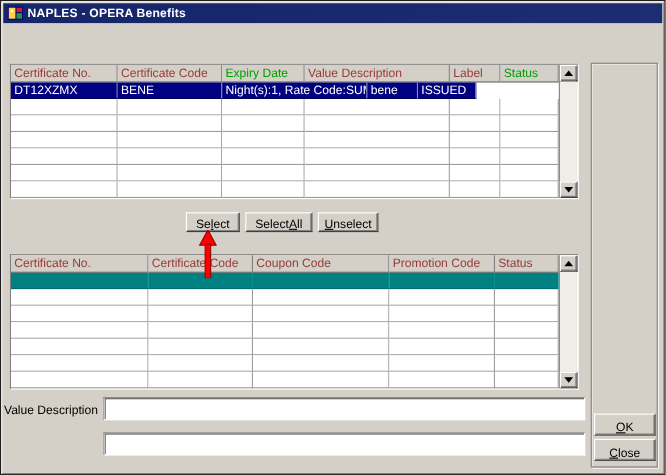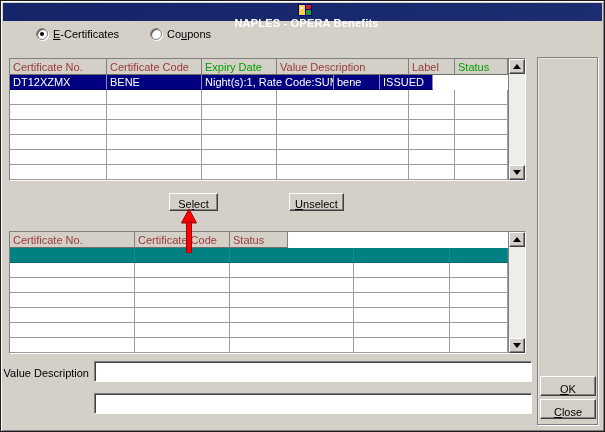--- a/index.html
+++ b/index.html
@@ -13,21 +13,21 @@
   }
   .window {
     position:absolute; inset:0;
     background:#d4d0c8;
     border:1px solid #1c1c1c;
     box-shadow: inset 1px 1px 0 #ffffff, inset -1px -1px 0 #808080;
   }
   .titlebar {
     position:absolute; left:2px; top:2px; right:2px; height:18px;
     background: linear-gradient(90deg,#16246a,#1c2d72);
-    color:#fff; display:flex; align-items:center; padding-left:4px;flex-direction:column;
+    color:#fff; display:flex; align-items:center; padding-left:4px;
   }
   .titlebar .title { font-weight:bold; font-size:11px; margin-left:4px; letter-spacing:0.2px; }
   .win-icon { width:14px; height:14px; flex:0 0 auto; }
 
   
   .btn3d {
     background:#d4d0c8;
     border-top:1px solid #ffffff; border-left:1px solid #ffffff;
     border-right:1px solid #404040; border-bottom:1px solid #404040;
     box-shadow: inset -1px -1px 0 #808080;
@@ -128,30 +128,20 @@
     <svg class="win-icon" viewBox="0 0 14 14">
       <rect x="0" y="1" width="14" height="12" fill="#000080"></rect>
       <rect x="1" y="2" width="6" height="10" fill="#ffd24a"></rect>
       <rect x="8" y="2" width="5" height="4" fill="#cc2222"></rect>
       <rect x="8" y="7" width="5" height="5" fill="#2a9a2a"></rect>
       <rect x="3" y="4" width="2" height="2" fill="#ffffff"></rect>
     </svg>
     <span class="title">NAPLES - OPERA Benefits</span>
   </div>
 
-  <div class="radio-row">
-    <div class="radio-opt" style="left:35px;">
-      <span class="radio-circle checked"></span>
-      <span><u>E</u>-Certificates</span>
-    </div>
-    <div class="radio-opt" style="left:149px;">
-      <span class="radio-circle"></span>
-      <span>Co<u>u</u>pons</span>
-    </div>
-  </div>
 
   <div class="tablebox" style="top:57px;">
     <div class="grid">
         <div class="trow hdr">
           <div class="tcell" style="width: 97px; color: rgb(153, 58, 58);">Certificate No.</div>
           <div class="tcell" style="width: 95px; color: rgb(153, 58, 58);">Certificate Code</div>
           <div class="tcell" style="width: 75px; color: rgb(0, 160, 0);">Expiry Date</div>
           <div class="tcell" style="width: 132px; color: rgb(153, 58, 58);">Value Description</div>
           <div class="tcell" style="width: 46px; color: rgb(153, 58, 58);">Label</div>
           <div class="tcell" style="width: 53px; color: rgb(0, 160, 0);">Status</div>
@@ -216,32 +206,35 @@
       <div class="sb-btn">
           <span class="tri-up"></span>
         </div>
       <div class="sb-btn">
           <span class="tri-down"></span>
         </div>
     </div>
   </div>
 
   <div class="btn3d" id="btn-select">Se<u>l</u>ect</div>
+  <div class="btn3d" id="btn-selectall">Select <u>A</u>ll</div>
   <div class="btn3d" id="btn-unselect"><u>U</u>nselect</div>
 
   <svg class="arrow-note" viewBox="0 0 18 44">
     <polygon points="9,0 1.5,14 16.5,14" fill="#ff0000" stroke="#990000" stroke-width="1"></polygon>
     <rect x="6.5" y="13" width="5" height="31" fill="#ff0000" stroke="#990000" stroke-width="1"></rect>
   </svg>
 
   <div class="tablebox" style="top:230px;">
     <div class="grid">
         <div class="trow hdr">
           <div class="tcell" style="width: 125px; color: rgb(153, 58, 58);">Certificate No.</div>
           <div class="tcell" style="width: 95px; color: rgb(153, 58, 58);">Certificate Code</div>
+          <div class="tcell" style="width: 124px; color: rgb(153, 58, 58);">Coupon Code</div>
+          <div class="tcell" style="width: 96px; color: rgb(153, 58, 58);">Promotion Code</div>
           <div class="tcell" style="width: 58px; color: rgb(153, 58, 58);">Status</div>
         </div>
         <div class="trow teal">
           <div class="tcell" style="width: 125px;"></div>
           <div class="tcell" style="width: 95px;"></div>
           <div class="tcell" style="width: 124px;"></div>
           <div class="tcell" style="width: 96px;"></div>
           <div class="tcell" style="width: 58px;"></div>
         </div>
         <div class="trow">

